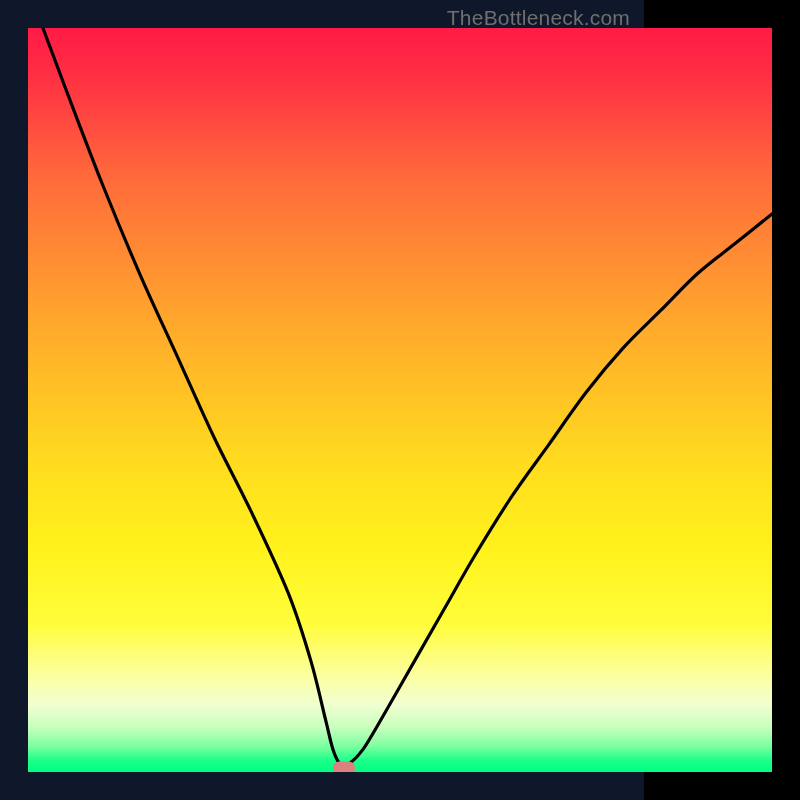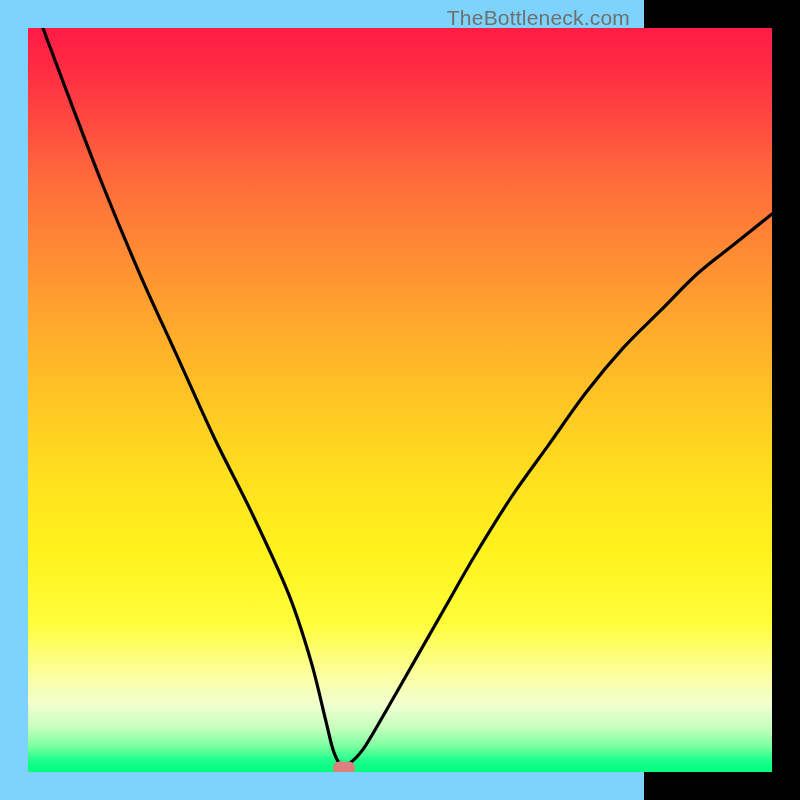--- a/index.html
+++ b/index.html
@@ -10,21 +10,21 @@
     background: #000;
     overflow: hidden;
     font-family: Arial, Helvetica, sans-serif;
   }
   .frame {
     position: absolute;
     left: 0;
     top: 0;
     width: 644px;
     height: 800px;
-    background: #7dd3fc;
+    background: #0f172a;
   }
   .plot {
     position: absolute;
     left: 28px;
     top: 28px;
     width: 744px;
     height: 744px;
     overflow: hidden;
   }
   .gradient {

